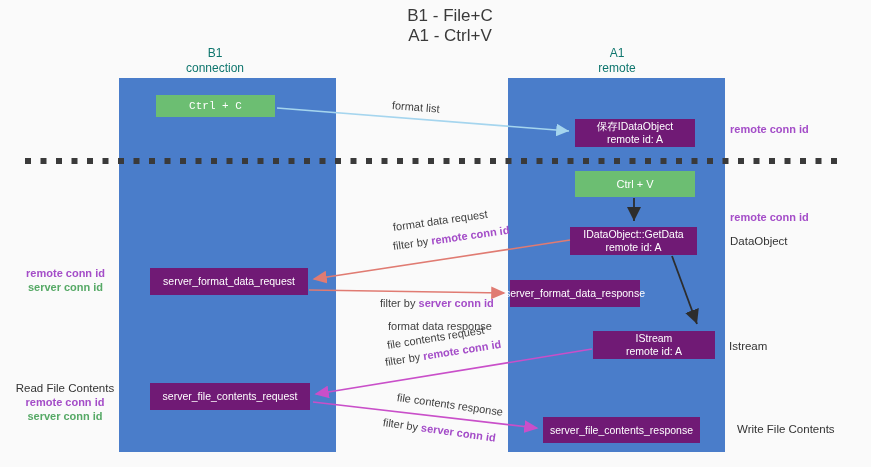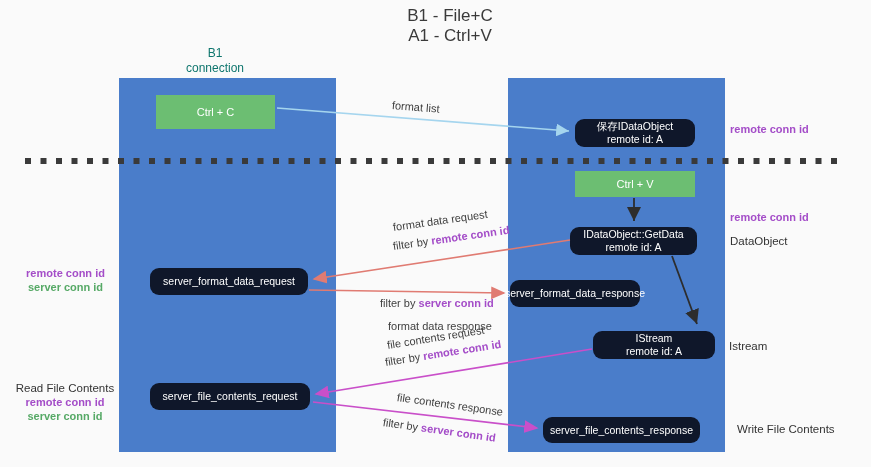--- a/index.html
+++ b/index.html
@@ -8,21 +8,21 @@
     background:#fafafa;
     font-family:"Liberation Sans","DejaVu Sans",sans-serif;
     color:#3c3c3c;
   }
   .abs{position:absolute;}
   .title{left:330px;top:6px;width:240px;text-align:center;font-size:17px;line-height:20px;color:#3a3a3a;z-index:4;}
   .lane-header{top:46px;width:200px;text-align:center;font-size:12px;line-height:15px;color:#0f766e;z-index:4;}
   .lane{top:78px;width:217px;height:374px;background:#4a7dca;z-index:1;}
   .node{display:flex;align-items:center;justify-content:center;flex-direction:column;
         color:#fff;text-align:center;z-index:3;font-size:10.5px;line-height:13px;}
-  .node.orange{background:#0f172a;border-radius:9px;}
+  .node.orange{background:#701a75;}
   .node.green{background:#6cbe72;font-size:11px;}
   .edge-label{font-size:11px;color:#3f3f3f;white-space:nowrap;z-index:4;transform-origin:left center;}
   .side-label{font-size:11.5px;color:#333;white-space:nowrap;z-index:4;}
   .conn-id{font-weight:700;font-size:11px;}
   .purple{color:#a44dc8;font-weight:700;}
   .greentx{color:#56a966;font-weight:700;}
   .left-block{text-align:center;line-height:14px;z-index:4;}
   svg.edges{position:absolute;left:0;top:0;z-index:6;pointer-events:none;}
 </style>
 </head>
@@ -32,25 +32,29 @@
 
   <div class="abs title">
     <div>B1 - File+C</div>
     <div>A1 - Ctrl+V</div>
   </div>
 
   <div class="abs lane-header" style="left:115px;">
     <div>B1</div>
     <div>connection</div>
   </div>
+  <div class="abs lane-header" style="left:517px;">
+    <div>A1</div>
+    <div>remote</div>
+  </div>
 
   <div class="abs lane" style="left:119px;"></div>
   <div class="abs lane" style="left:508px;"></div>
 
-  <div class="abs node green" style="left:156px;top:95px;width:119px;height:34px;">
+  <div class="abs node green" style="left:156px;top:95px;width:119px;height:22px;font-family:Liberation Mono, monospace;">
     <div>Ctrl + C</div>
   </div>
 
   <div class="abs node orange" style="left:575px;top:119px;width:120px;height:28px;">
     <div>保存IDataObject</div>
     <div>remote id: A</div>
   </div>
 
   <div class="abs node green" style="left:575px;top:171px;width:120px;height:26px;">
     <div>Ctrl + V</div>

